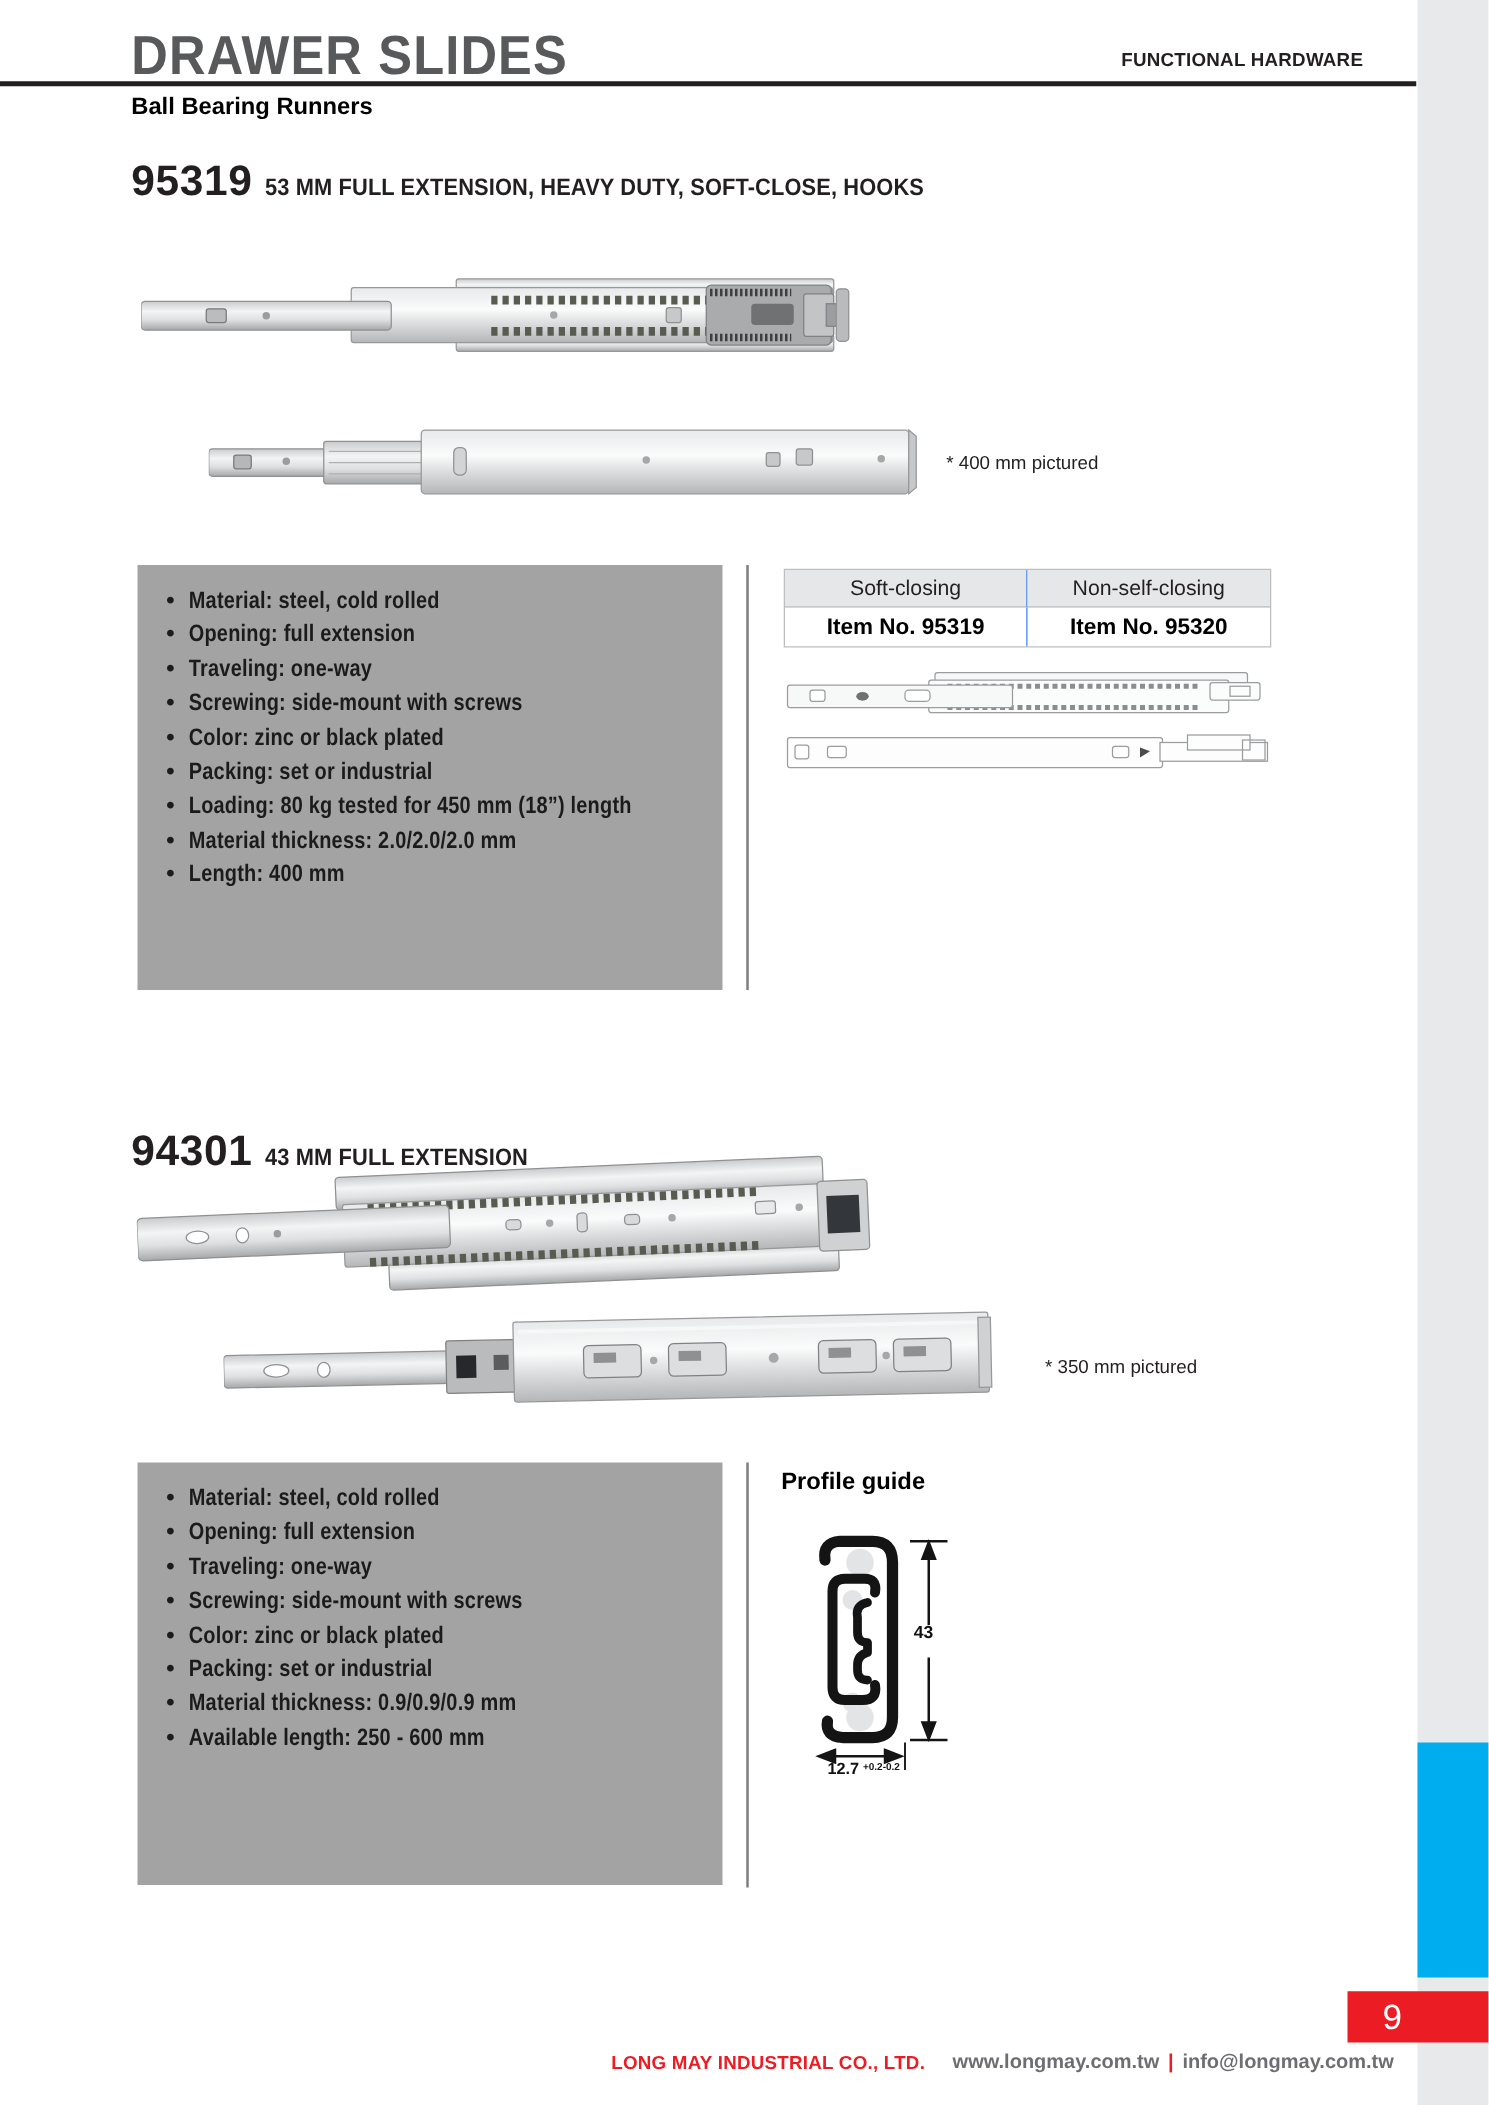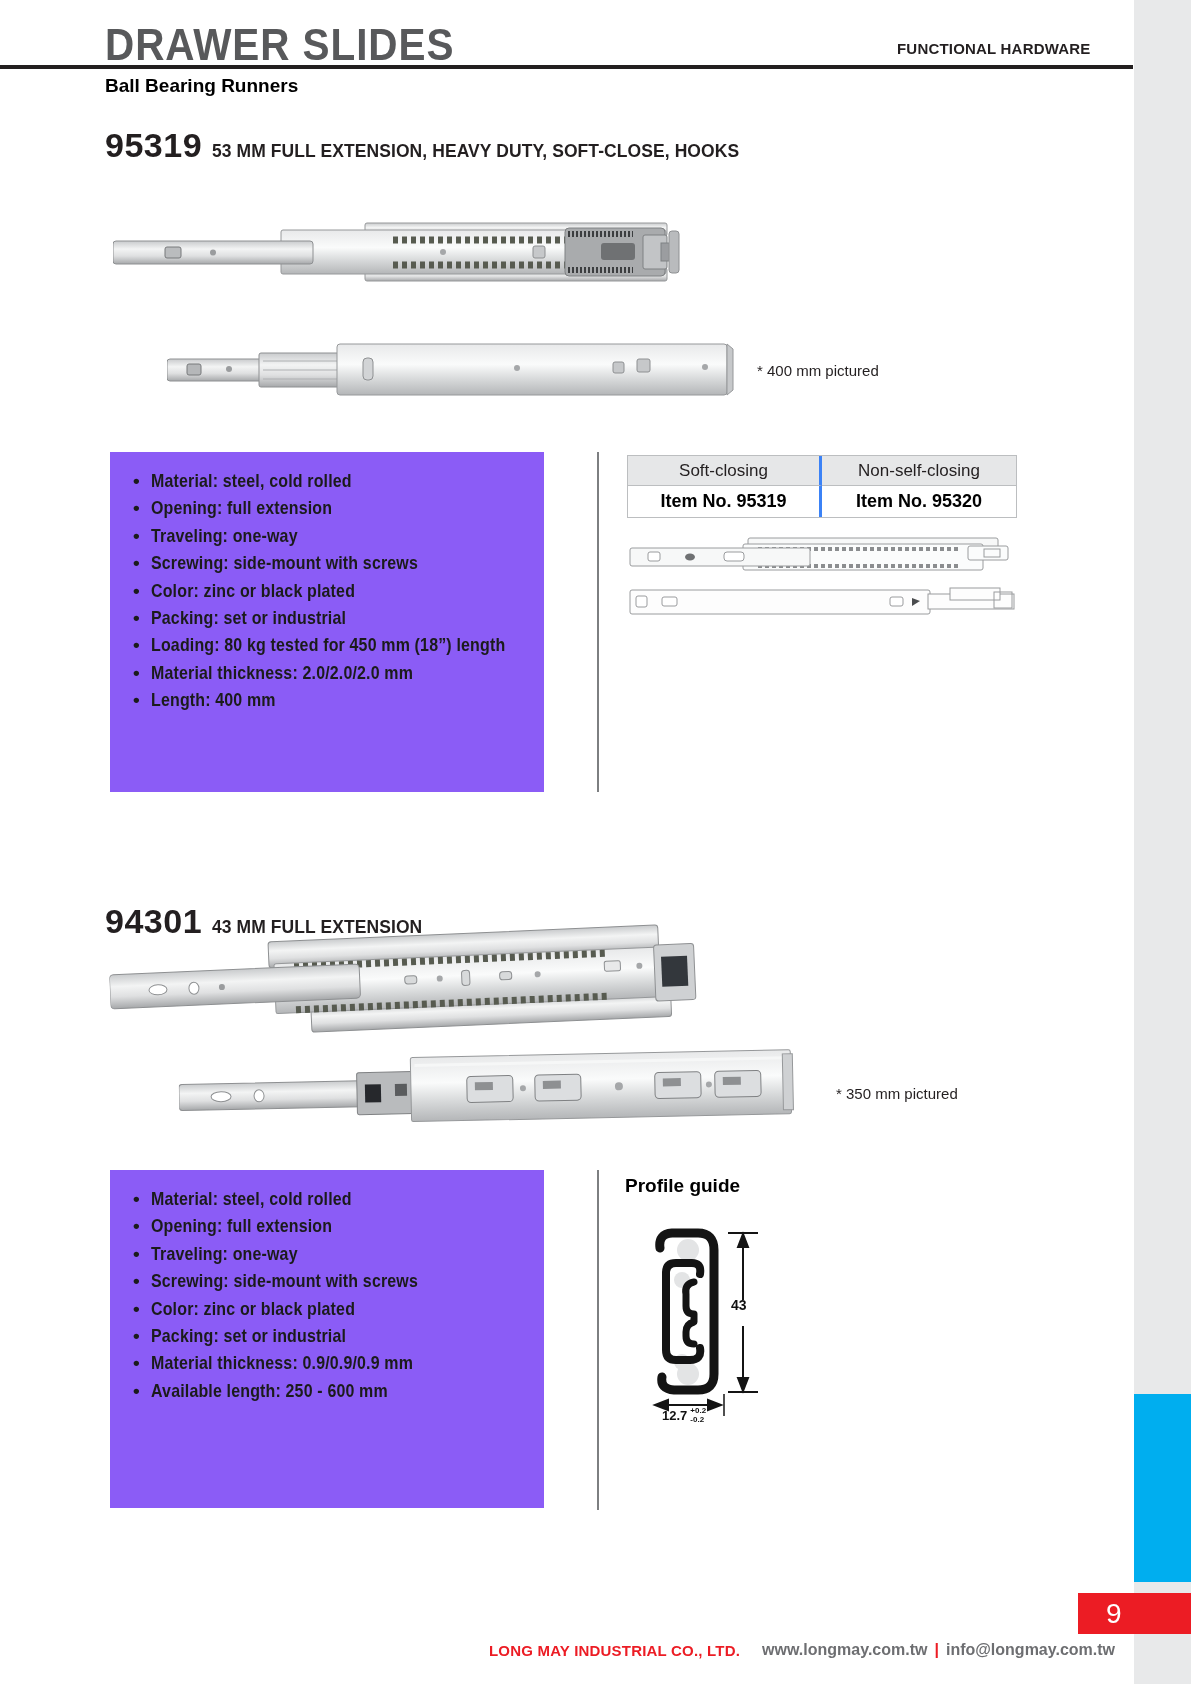--- a/index.html
+++ b/index.html
@@ -18,43 +18,43 @@
   .h-rule{position:absolute;left:0;top:65px;width:1133px;height:4px;background:#231F20;}
   .h-sub{position:absolute;left:105px;top:75px;font-size:19px;font-weight:bold;color:#000;}
   
   .p-title{position:absolute;display:flex;align-items:baseline;white-space:nowrap;}
   .p-code{font-size:34px;font-weight:bold;color:#231F20;letter-spacing:0.5px;}
   .p-name{font-size:19px;font-weight:bold;color:#231F20;margin-left:10px;letter-spacing:0.1px;}
   .cx{display:inline-block;transform:scaleX(0.92);transform-origin:0 60%;}
   
   .pic-note{position:absolute;font-size:15px;color:#231F20;white-space:nowrap;}
   
-  .spec-box{position:absolute;left:110px;width:434px;background:#8b5cf6;box-sizing:border-box;
+  .spec-box{position:absolute;left:110px;width:468px;background:#a3a3a3;box-sizing:border-box;
         padding:15px 0 0 18px;}
   .spec-box ul{list-style:none;margin:0;padding:0;}
   .spec-box li{display:flex;align-items:baseline;line-height:27.4px;font-size:19px;font-weight:bold;
         color:#1b1b1b;white-space:nowrap;}
   .spec-box li::before{content:"\2022";margin:0 11px 0 5px;font-size:19px;}
   .ctext{display:inline-block;transform:scaleX(0.84);transform-origin:0 60%;letter-spacing:0.2px;}
   .vdivider{position:absolute;left:597px;width:2px;background:#7D7F81;}
   
   .spec-table{position:absolute;left:627px;top:455px;width:390px;display:grid;
         grid-template-columns:1fr 1fr;border:1px solid #BCBEC0;box-sizing:border-box;background:#fff;}
   .spec-table .cell{display:flex;align-items:center;justify-content:center;box-sizing:border-box;white-space:nowrap;}
   .spec-table .th{background:#E6E7E8;height:30px;font-size:17px;color:#231F20;border-bottom:1px solid #BCBEC0;}
   .spec-table .td{height:31px;font-size:18px;font-weight:bold;color:#000;}
-  .spec-table .c1{border-right:3px solid #3b82f6;text-align:center;}
+  .spec-table .c1{border-right:1px solid #3b82f6;text-align:center;}
   
   .photo{position:absolute;}
   
   .pg-title{position:absolute;left:625px;top:1175px;font-size:19px;font-weight:bold;color:#000;}
   .dim-h{position:absolute;left:731px;top:1297px;font-size:14px;font-weight:bold;color:#111;}
   .dim-w{position:absolute;left:662px;top:1407px;display:flex;align-items:center;font-size:13px;
         font-weight:bold;color:#111;white-space:nowrap;}
-  .tol{display:inline-flex;flex-direction:column;font-size:8px;line-height:8.5px;margin-left:3px;font-weight:bold;}
+  .tol{display:inline-flex;font-size:8px;line-height:8.5px;margin-left:3px;font-weight:bold;}
   
   .footer{position:absolute;left:489px;top:1641px;display:flex;align-items:center;white-space:nowrap;}
   .f-company{color:#EC1C24;font-weight:bold;font-size:15px;letter-spacing:0.2px;}
   .f-site{color:#6D6E71;font-weight:bold;font-size:16px;margin-left:22px;}
   .f-sep{color:#EC1C24;font-weight:bold;font-size:16px;margin:0 7px;}
   .f-mail{color:#6D6E71;font-weight:bold;font-size:16px;}
 </style>
 </head>
 <body>
 

